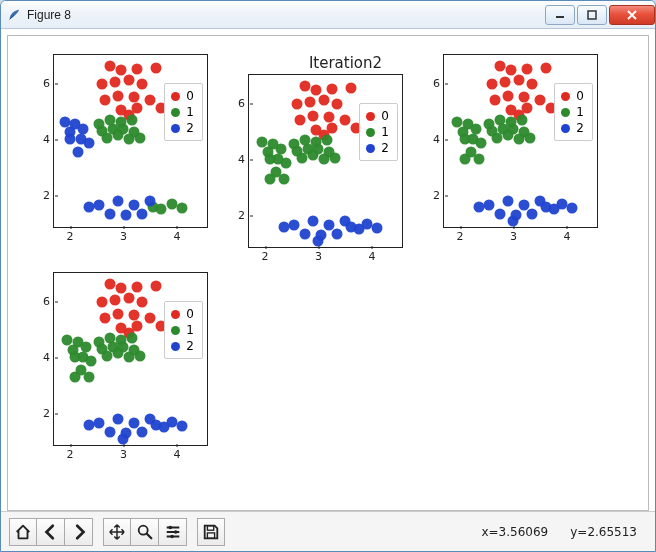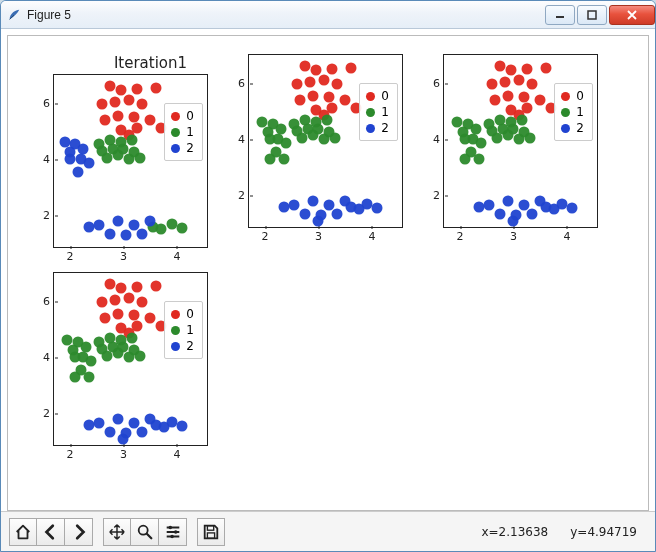--- a/index.html
+++ b/index.html
@@ -38,21 +38,21 @@
 </style>
 </head>
 <body>
 
 <div class="window">
   <div class="titlebar">
     <svg class="feather" viewBox="0 0 16 16">
         <path d="M3 13 C3 6 10 2 14 2 C12 6 9 9 3 13 Z" fill="#3b6db3"></path>
         <path d="M3 13 L8 8" stroke="#27496d" stroke-width="1"></path>
       </svg>
-    <span class="title">Figure 5</span>
+    <span class="title">Figure 8</span>
     <span class="spacer"></span>
     <div class="winbtn">
         <svg width="10" height="10">
           <line x1="1" y1="7" x2="9" y2="7" stroke="#333" stroke-width="2"></line>
         </svg>
       </div>
     <div class="winbtn">
         <svg width="10" height="10">
           <rect x="1" y="1" width="8" height="8" fill="none" stroke="#333" stroke-width="1.5"></rect>
         </svg>
@@ -61,21 +61,20 @@
         <svg width="12" height="10">
           <path d="M2 1 L10 9 M10 1 L2 9" stroke="#fff" stroke-width="1.8"></path>
         </svg>
       </div>
   </div>
 
   <div class="client">
     <div class="figure">
       <div class="grid" id="grid">
           <div class="subplotwrap" style="left: 45px; top: 18px; width: 195px;">
-            <div class="subtitle">Iteration1</div>
             <div class="axes" style="width: 155px; height: 174px;">
               <div class="ytick" style="top: 140.323px;">2</div>
               <div class="ytick" style="top: 84.1935px;">4</div>
               <div class="ytick" style="top: 28.0645px;">6</div>
               <div class="xtick" style="left: 16.0345px;">2</div>
               <div class="xtick" style="left: 69.4828px;">3</div>
               <div class="xtick" style="left: 122.931px;">4</div>
               <div class="pt" style="left: 56.1207px; top: 11.2258px; background: rgb(224, 41, 32);"></div>
               <div class="pt" style="left: 66.8103px; top: 15.4355px; background: rgb(224, 41, 32);"></div>
               <div class="pt" style="left: 82.8448px; top: 14.0323px; background: rgb(224, 41, 32);"></div>
@@ -134,20 +133,21 @@
                   <span>1</span>
                 </div>
                 <div class="lg-row">
                   <span class="lg-dot" style="background: rgb(32, 67, 208);"></span>
                   <span>2</span>
                 </div>
               </div>
             </div>
           </div>
           <div class="subplotwrap" style="left: 240px; top: 18px; width: 195px;">
+            <div class="subtitle">Iteration2</div>
             <div class="axes" style="width: 155px; height: 174px;">
               <div class="ytick" style="top: 140.323px;">2</div>
               <div class="ytick" style="top: 84.1935px;">4</div>
               <div class="ytick" style="top: 28.0645px;">6</div>
               <div class="xtick" style="left: 16.0345px;">2</div>
               <div class="xtick" style="left: 69.4828px;">3</div>
               <div class="xtick" style="left: 122.931px;">4</div>
               <div class="pt" style="left: 56.1207px; top: 11.2258px; background: rgb(224, 41, 32);"></div>
               <div class="pt" style="left: 66.8103px; top: 15.4355px; background: rgb(224, 41, 32);"></div>
               <div class="pt" style="left: 82.8448px; top: 14.0323px; background: rgb(224, 41, 32);"></div>
@@ -412,18 +412,18 @@
       <div class="tgroup">
         <div class="tbtn">
             <svg width="18" height="18" viewBox="0 0 20 20">
               <path d="M3 3 H14 L17 6 V17 H3 Z" fill="none" stroke="#222" stroke-width="2"></path>
               <rect x="6" y="3" width="7" height="5" fill="none" stroke="#222" stroke-width="1.5"></rect>
               <rect x="6" y="11" width="8" height="6" fill="none" stroke="#222" stroke-width="1.5"></rect>
             </svg>
           </div>
       </div>
       <div class="coords">
-        <span>x=2.13638</span>
-        <span>y=4.94719</span>
+        <span>x=3.56069</span>
+        <span>y=2.65513</span>
       </div>
     </div>
   </div>
 </div>
 
 </body></html>

